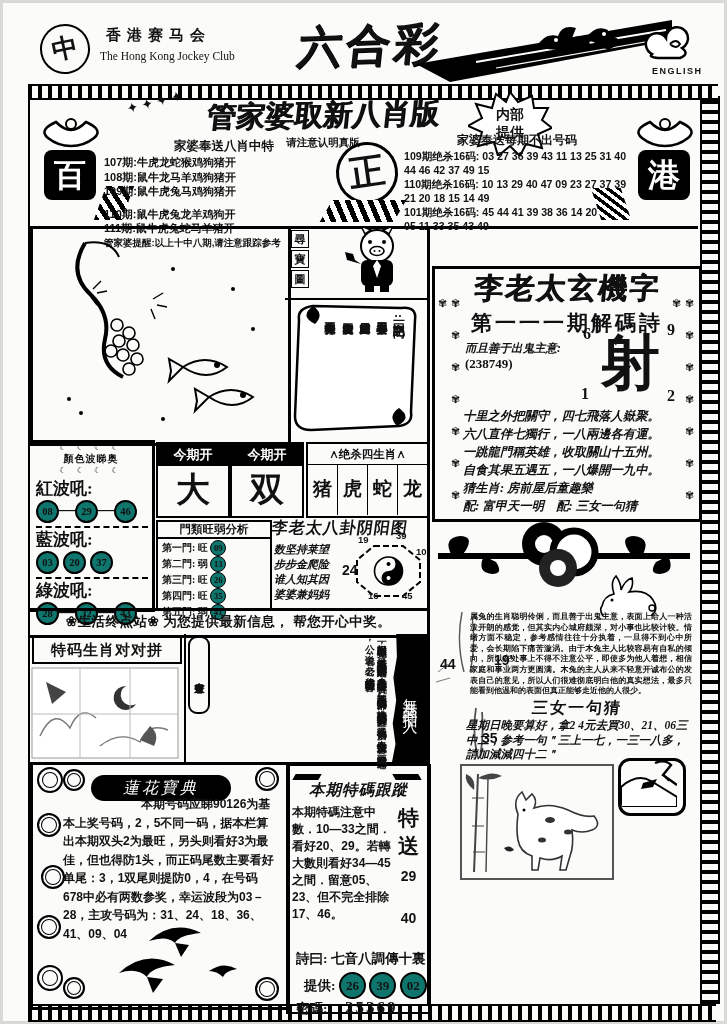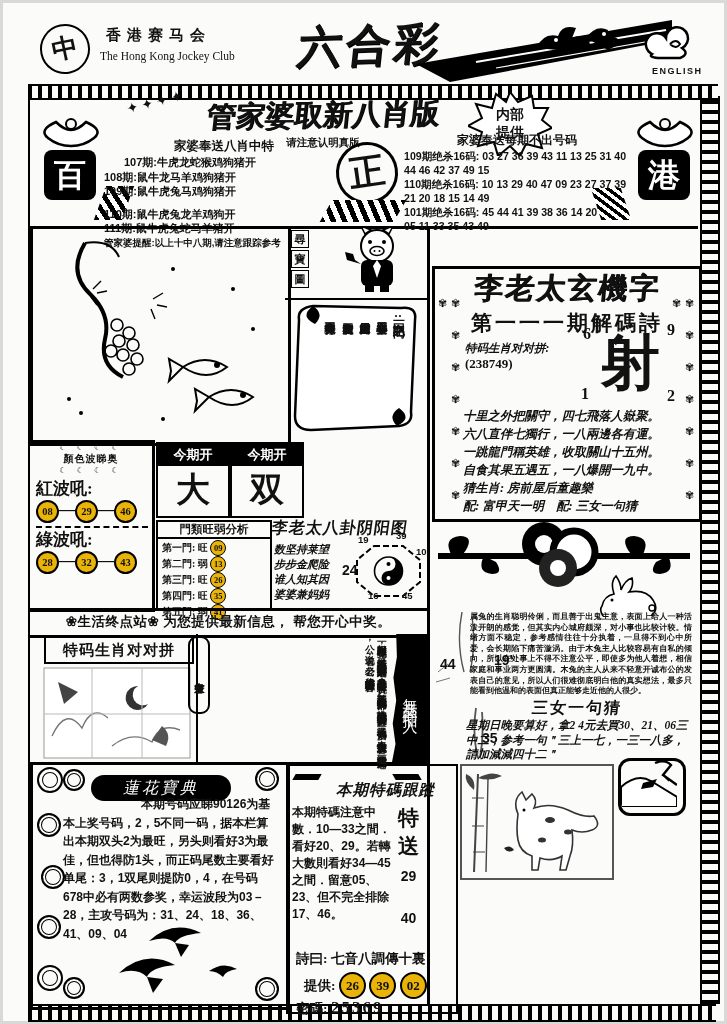--- a/index.html
+++ b/index.html
@@ -6,21 +6,21 @@
   #page{position:relative;width:727px;height:1024px;background:#fbfbf9;overflow:hidden;
         font-family:"Liberation Sans",sans-serif;color:#111;box-shadow:inset 0 0 0 3px #d9d9d5;}
   .abs{position:absolute;}
   .vert{writing-mode:vertical-rl;}
   .serif{font-family:"Liberation Serif",serif;}
   .b{font-weight:bold;}
   .ctr{text-align:center;}
   .brd{border:2px solid #000;}
   .bbox{background:#000;color:#fff;}
   .circ{display:inline-block;width:19px;height:19px;border:2px solid #000;border-radius:50%;
-        text-align:center;line-height:19px;font-weight:bold;font-size:10.5px;background:#eab308;}
+        text-align:center;line-height:19px;font-weight:bold;font-size:10.5px;background:#0f766e;}
   .circ.sm{width:14px;height:14px;line-height:14px;font-size:8.5px;border-width:1.5px;}
   .circ.lg{width:23px;height:23px;line-height:23px;font-size:13px;}
   .chainV{background:repeating-linear-gradient(0deg,#000 0 4px,transparent 4px 10px);
           border-left:2px solid #000;border-right:2px solid #000;}
   .chainH{background:repeating-linear-gradient(90deg,#000 0 4px,transparent 4px 10px);
           border-top:2px solid #000;border-bottom:2px solid #000;}
   .stripe{background:repeating-linear-gradient(45deg,#000 0 4px,#fff 4px 8px);}
   .dashedrow{border-top:2px dashed #000;}
   svg{display:block;}
 </style>
@@ -75,21 +75,21 @@
 
     <svg class="abs" style="left:10px;top:16px;" width="62" height="34" viewBox="0 0 62 34">
       <path d="M8,24 q-10,-8 8,-16 q8,8 15,8 q7,0 15,-8 q18,8 8,16 q-10,8 -23,8 q-13,0 -23,-8 z" fill="#fff" stroke="#000" stroke-width="2.5"></path>
       <circle cx="31" cy="10" r="5" fill="none" stroke="#000" stroke-width="2"></circle>
     </svg>
     <div class="abs bbox ctr serif" style="left:14px;top:52px;width:52px;height:50px;border-radius:8px;font-size:32px;line-height:50px;font-weight:bold;">百</div>
     <div class="abs stripe" style="left:70px;top:88px;width:28px;height:34px;transform:skewX(-20deg);"></div>
 
     <div class="abs" style="left:74px;top:40px;width:240px;">
       <div class="b ctr" style="font-size:12.5px;">家婆奉送八肖中特</div>
-      <div class="b" style="font-size:11px;line-height:14.5px;margin-left:20px;">107期:牛虎龙蛇猴鸡狗猪开</div>
+      <div class="b" style="font-size:11px;line-height:14.5px;">107期:牛虎龙蛇猴鸡狗猪开</div>
       <div class="b" style="font-size:11px;line-height:14.5px;">108期:鼠牛龙马羊鸡狗猪开</div>
       <div class="b" style="font-size:11px;line-height:14.5px;">109期:鼠牛虎兔马鸡狗猪开</div>
       <div class="b" style="font-size:11px;line-height:14.5px;margin-top:8px;">110期:鼠牛虎兔龙羊鸡狗开</div>
       <div class="b" style="font-size:11px;line-height:14.5px;">111期:鼠牛虎兔蛇马羊猪开</div>
       <div class="b" style="font-size:9.5px;line-height:13px;">管家婆提醒:以上十中八期,请注意跟踪参考</div>
     </div>
 
     <div class="abs serif ctr" style="left:306px;top:44px;width:56px;height:56px;border:3px solid #000;border-radius:50%;
                 font-size:36px;line-height:54px;font-weight:bold;transform:rotate(-8deg);">正</div>
     <div class="abs stripe" style="left:296px;top:102px;width:74px;height:22px;transform:skewX(-30deg);"></div>
@@ -189,33 +189,46 @@
   <div class="abs" style="left:30px;top:440px;width:122px;height:166px;border:3px solid #000;border-left:none;">
     <div class="ctr" style="font-size:8px;letter-spacing:4px;">☾ ☾ ☾ ☾</div>
     <div class="ctr b serif" style="font-size:10px;letter-spacing:1px;">顏色波睇奥</div>
     <div class="ctr" style="font-size:8px;letter-spacing:4px;">☾ ☾ ☾ ☾</div>
     <div style="padding:2px 4px 0 6px;">
       <div class="serif b">
         <span style="font-size:17px;">紅波吼:</span><br>
         <span class="circ">08</span>—<span class="circ">29</span>—<span class="circ">46</span>
       </div>
       <div class="serif b dashedrow" style="margin-top:3px;">
+        <span style="font-size:17px;">藍波吼:</span><br>
+        <span class="circ">03</span> <span class="circ">20</span> <span class="circ">37</span>
+      </div>
+      <div class="serif b dashedrow" style="margin-top:3px;">
         <span style="font-size:17px;">綠波吼:</span><br>
         <span class="circ">28</span>—<span class="circ">32</span>—<span class="circ">43</span>
       </div>
     </div>
   </div>
 
   <div class="abs brd" style="left:156px;top:442px;width:70px;height:72px;">
     <div class="bbox ctr b" style="height:22px;line-height:22px;font-size:13px;">今期开</div>
     <div class="ctr serif b" style="font-size:34px;line-height:48px;">大</div>
   </div>
   <div class="abs brd" style="left:230px;top:442px;width:70px;height:72px;">
     <div class="bbox ctr b" style="height:22px;line-height:22px;font-size:13px;">今期开</div>
     <div class="ctr serif b" style="font-size:34px;line-height:48px;">双</div>
+  </div>
+  <div class="abs brd" style="left:306px;top:442px;width:119px;height:72px;">
+    <div class="ctr b" style="height:20px;line-height:20px;font-size:11.5px;border-bottom:1.5px solid #000;">∧绝杀四生肖∧</div>
+    <div style="display:flex;height:50px;">
+      <div class="ctr serif b" style="flex:1;font-size:19px;line-height:48px;border-right:1px solid #000;">猪</div>
+      <div class="ctr serif b" style="flex:1;font-size:19px;line-height:48px;border-right:1px solid #000;">虎</div>
+      <div class="ctr serif b" style="flex:1;font-size:19px;line-height:48px;border-right:1px solid #000;">蛇</div>
+      <div class="ctr serif b" style="flex:1;font-size:19px;line-height:48px;">龙</div>
+    </div>
   </div>
 
   <div class="abs brd" style="left:156px;top:520px;width:112px;height:86px;">
     <div class="ctr b" style="font-size:11.5px;border-bottom:2px solid #000;">門類旺弱分析</div>
     <div style="padding:1px 4px;font-size:10px;line-height:13.2px;" class="b serif">
       <div><span>第一門:</span> <span>旺</span> <span class="circ sm">09</span></div>
       <div><span>第二門:</span> <span>弱</span> <span class="circ sm">13</span></div>
       <div><span>第三門:</span> <span>旺</span> <span class="circ sm">26</span></div>
       <div><span>第四門:</span> <span>旺</span> <span class="circ sm">35</span></div>
       <div><span>第五門:</span> <span>弱</span> <span class="circ sm">41</span></div>
@@ -245,21 +258,21 @@
       <span class="abs b" style="left:18px;top:52px;font-size:9.5px;">16</span>
       <span class="abs b" style="left:52px;top:52px;font-size:9.5px;">45</span>
     </div>
   </div>
 
   <div class="abs serif b ctr" style="left:30px;top:608px;width:397px;height:24px;line-height:22px;font-size:13.5px;
               border-top:3px solid #000;border-bottom:3px solid #000;letter-spacing:0.5px;">❀生活终点站❀ 为您提供最新信息， 帮您开心中奖。</div>
 
   <div class="abs" style="left:30px;top:634px;width:397px;height:128px;border-bottom:3px solid #000;">
 
-    <div class="abs" style="left:0;top:0;width:154px;height:128px;border-right:2px solid #000;padding-left:12px;">
+    <div class="abs" style="left:0;top:0;width:154px;height:128px;border-right:2px solid #000;">
       <div class="brd ctr b" style="margin:2px;font-size:15px;line-height:24px;letter-spacing:1px;">特码生肖对对拼</div>
       <svg width="150" height="94" viewBox="0 0 150 94">
         <rect x="2" y="2" width="146" height="90" fill="#fff" stroke="#999" stroke-width="1"></rect>
         <path d="M10,70 q14,-30 30,-8 q10,-24 26,-10" fill="none" stroke="#777" stroke-width="1.4"></path>
         <path d="M70,80 q20,-16 40,-4 q8,-20 28,-12" fill="none" stroke="#777" stroke-width="1.4"></path>
         <path d="M96,20 a12,12 0 1,0 10,18 a9,9 0 1,1 -10,-18 z" fill="#333"></path>
         <path d="M16,16 l20,10 l-14,12 z" fill="#444"></path>
         <path d="M120,60 q10,8 4,20 l-14,-6 z" fill="#555"></path>
         <line x1="50" y1="2" x2="50" y2="92" stroke="#bbb" stroke-width="1"></line>
         <line x1="100" y1="2" x2="100" y2="92" stroke="#bbb" stroke-width="1"></line>
@@ -293,21 +306,21 @@
 
     <svg class="abs" style="left:56px;top:156px;" width="170" height="80" viewBox="0 0 170 80">
       <path d="M60,20 q24,-22 52,-8 q-22,2 -26,10 q-8,-8 -26,-2 z" fill="#000"></path>
       <path d="M86,22 l6,14 l8,-12 z" fill="#000"></path>
       <path d="M30,52 q26,-24 56,-8 q-24,2 -28,12 q-10,-10 -28,-4 z" fill="#000"></path>
       <path d="M58,56 l6,16 l10,-14 z" fill="#000"></path>
       <path d="M120,50 q14,-10 28,-2 q-12,2 -14,8 q-6,-6 -14,-6 z" fill="#000"></path>
     </svg>
   </div>
 
-  <div class="abs" style="left:286px;top:764px;width:141px;height:246px;border:2px solid #000;padding-left:27px;">
+  <div class="abs" style="left:286px;top:764px;width:141px;height:246px;border:2px solid #000;">
     <div class="abs bbox" style="left:6px;top:8px;width:26px;height:6px;transform:skewX(-30deg);"></div>
     <div class="abs bbox" style="left:106px;top:8px;width:26px;height:6px;transform:skewX(30deg);"></div>
     <div class="ctr serif" style="margin-top:14px;font-size:15.5px;font-weight:900;font-style:italic;letter-spacing:1px;">本期特碼跟蹤</div>
     <div class="abs" style="left:4px;top:38px;width:133px;display:flex;">
       <div class="b" style="width:100px;font-size:12px;line-height:17px;">本期特碼注意中數．10—33之間．看好20、29。若轉大數則看好34—45之間．留意05、23、但不完全排除17、46。</div>
       <div style="width:33px;text-align:center;">
         <div class="serif b" style="font-size:21px;">特</div>
         <div class="serif b" style="font-size:21px;">送</div>
         <div class="b" style="font-size:14px;margin-top:8px;">29</div>
         <div class="b" style="font-size:14px;margin-top:26px;">40</div>
@@ -317,31 +330,31 @@
       <span>詩曰:</span> <span>七音八調傳十裏</span>
     </div>
     <div class="abs serif b" style="left:8px;top:206px;font-size:13.5px;margin-left:8px;">
       <span>提供:</span>
       <span class="circ lg">26</span>
       <span class="circ lg">39</span>
       <span class="circ lg">02</span>
     </div>
     <div class="abs serif b" style="left:8px;top:232px;font-size:13.5px;">
       <span>密碼:</span>
-      <span style="font-size:17px;letter-spacing:2px;">25369</span>
+      <span style="font-size:17px;letter-spacing:2px;margin-left:14px;">25369</span>
     </div>
   </div>
 
   <div class="abs" style="left:432px;top:266px;width:264px;height:250px;border:3px solid #000;">
     <div class="abs vert" style="left:2px;top:28px;height:214px;font-size:11px;letter-spacing:8px;">✾ ✾ ✾ ✾ ✾ ✾ ✾ ✾</div>
     <div class="abs vert" style="right:2px;top:28px;height:214px;font-size:11px;letter-spacing:8px;">✾ ✾ ✾ ✾ ✾ ✾ ✾ ✾</div>
     <div class="ctr serif" style="font-size:29px;font-weight:900;transform:skewX(-5deg);letter-spacing:2px;text-shadow:1px 0 #000;">李老太玄機字</div>
     <div class="ctr serif b" style="font-size:21px;letter-spacing:3px;margin-top:0;">第一一一期解碼詩</div>
     <div class="abs serif" style="left:30px;top:72px;font-size:11.5px;font-style:italic;font-weight:bold;">
-      <div>特码生肖对对拼:</div>
+      <div>而且善于出鬼主意:</div>
       <div style="font-style:normal;font-size:13px;">(238749)</div>
     </div>
     <div class="abs" style="left:152px;top:58px;width:86px;height:74px;">
       <span class="abs serif b" style="left:-4px;top:-2px;font-size:16px;">6</span>
       <span class="abs serif b" style="right:-2px;top:-6px;font-size:16px;">9</span>
       <span class="abs serif b" style="left:-6px;bottom:-2px;font-size:16px;">1</span>
       <span class="abs serif b" style="right:-2px;bottom:-4px;font-size:16px;">2</span>
       <div class="ctr serif" style="font-size:60px;line-height:72px;font-weight:900;">射</div>
     </div>
     <div class="abs serif b" style="left:28px;top:138px;width:208px;font-size:12.3px;line-height:18px;font-style:italic;">

